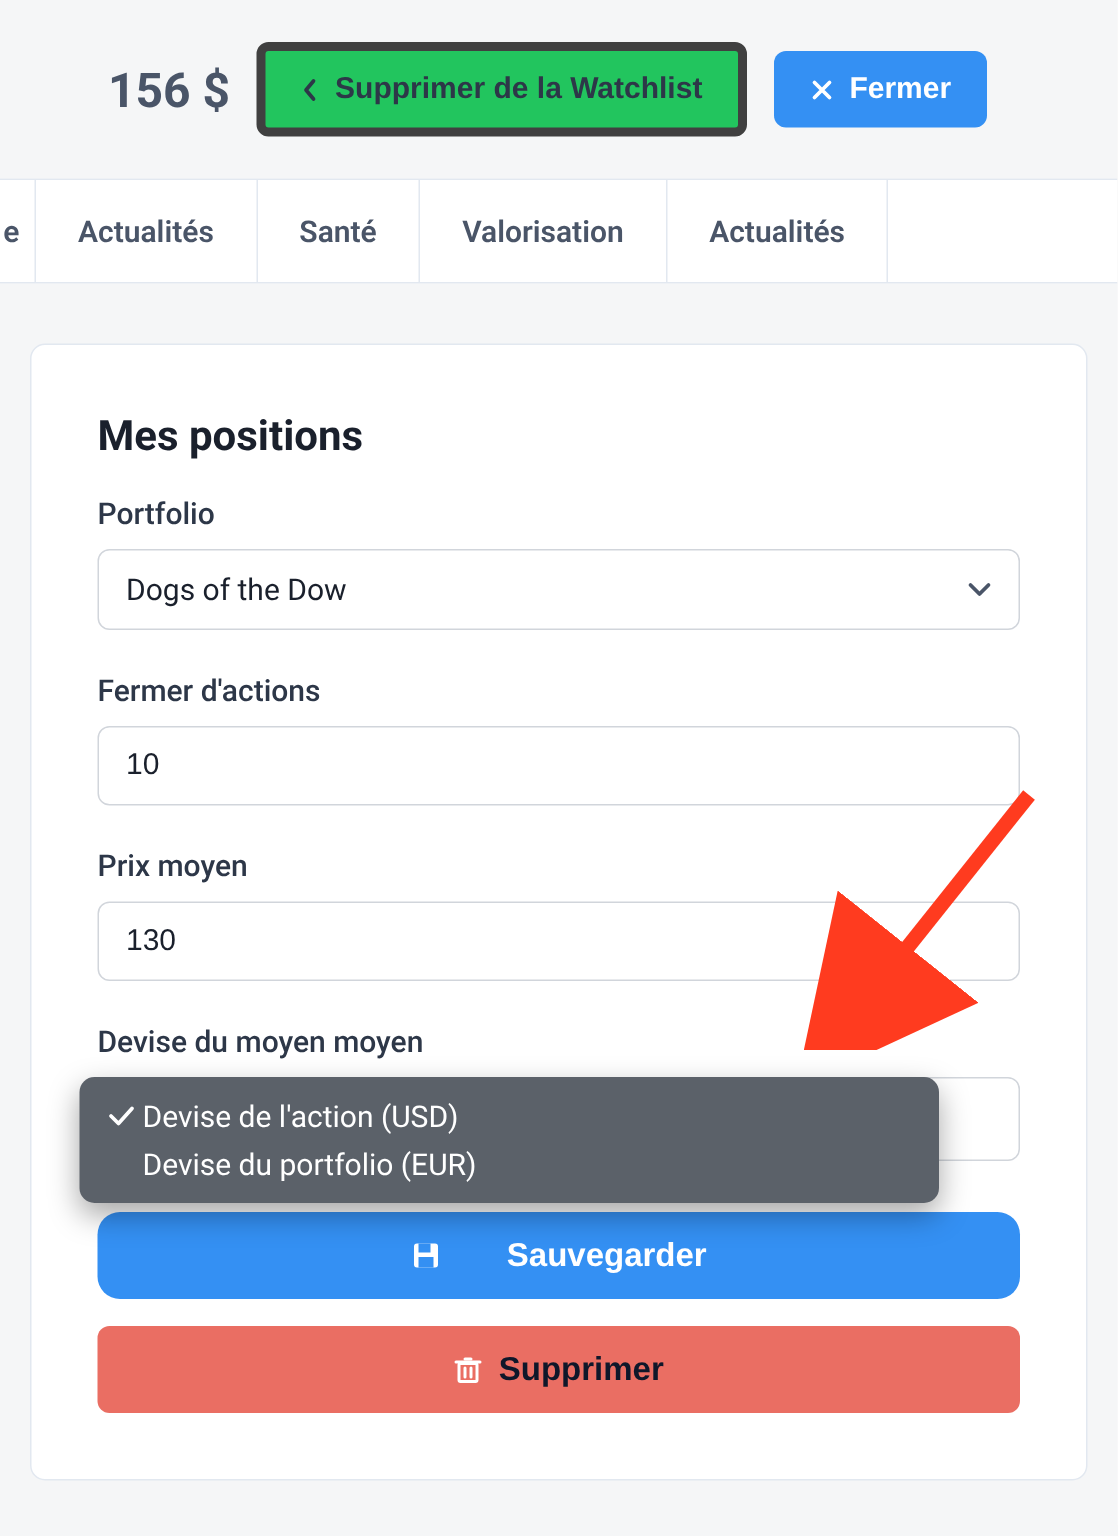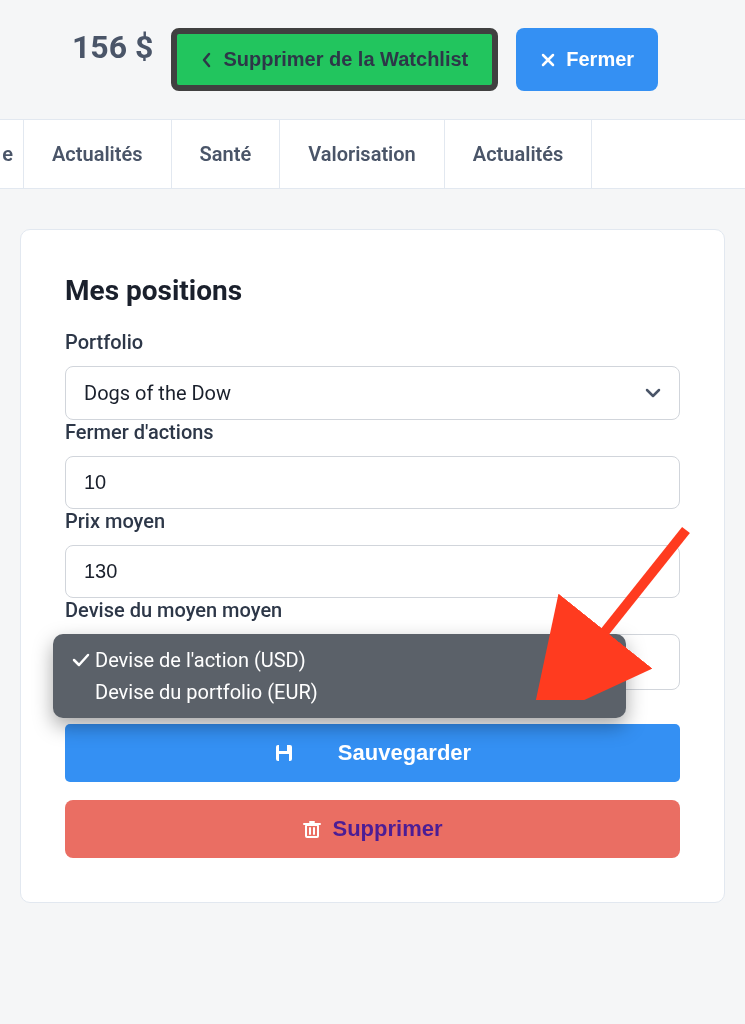--- a/index.html
+++ b/index.html
@@ -1,18 +1,19 @@
 <!DOCTYPE html>
 <html><head>
 <meta charset="utf-8">
 <style>
   * { box-sizing: border-box; margin: 0; padding: 0; }
   html, body { width: 745px; height: 1024px; font-family: -apple-system, BlinkMacSystemFont, "Segoe UI", Roboto, sans-serif; background: #f5f6f7; overflow: hidden; }
   .topbar {
     display: flex;
+    align-items: center;
     gap: 18px;
     padding: 28px 24px 28px 72px;
     background: #f5f6f7;
   }
   .price {
     font-size: 32px;
     font-weight: 700;
     color: #4a5568;
   }
   .btn {
@@ -36,26 +37,26 @@
     color: #fff;
   }
   .btn-primary-wide {
     background: #3490f3;
     color: #fff;
     width: 100%;
     justify-content: center;
     font-size: 22px;
     font-weight: 600;
     padding: 16px;
-    border-radius: 5px;
+    border-radius: 15px;
     gap: 44px;
   }
   .btn-danger-wide {
     background: #ea6e63;
-    color: #4c1d95;
+    color: #0f172a;
     width: 100%;
     justify-content: center;
     font-size: 22px;
     font-weight: 600;
     padding: 16px;
     border-radius: 8px;
   }
   .tabbar {
     display: flex;
     background: #fff;
@@ -98,21 +99,21 @@
     border-radius: 10px;
     padding: 44px 44px 44px 44px;
     position: relative;
   }
   .card h2 {
     font-size: 28px;
     font-weight: 700;
     color: #1a202c;
     margin-bottom: 23px;
   }
-  .form-group { }
+  .form-group { margin-bottom: 28px; }
   .form-label {
     font-size: 20px;
     font-weight: 500;
     color: #2d3748;
     display: block;
     margin-bottom: 12px;
   }
   .form-control {
     width: 100%;
     font-size: 20px;

